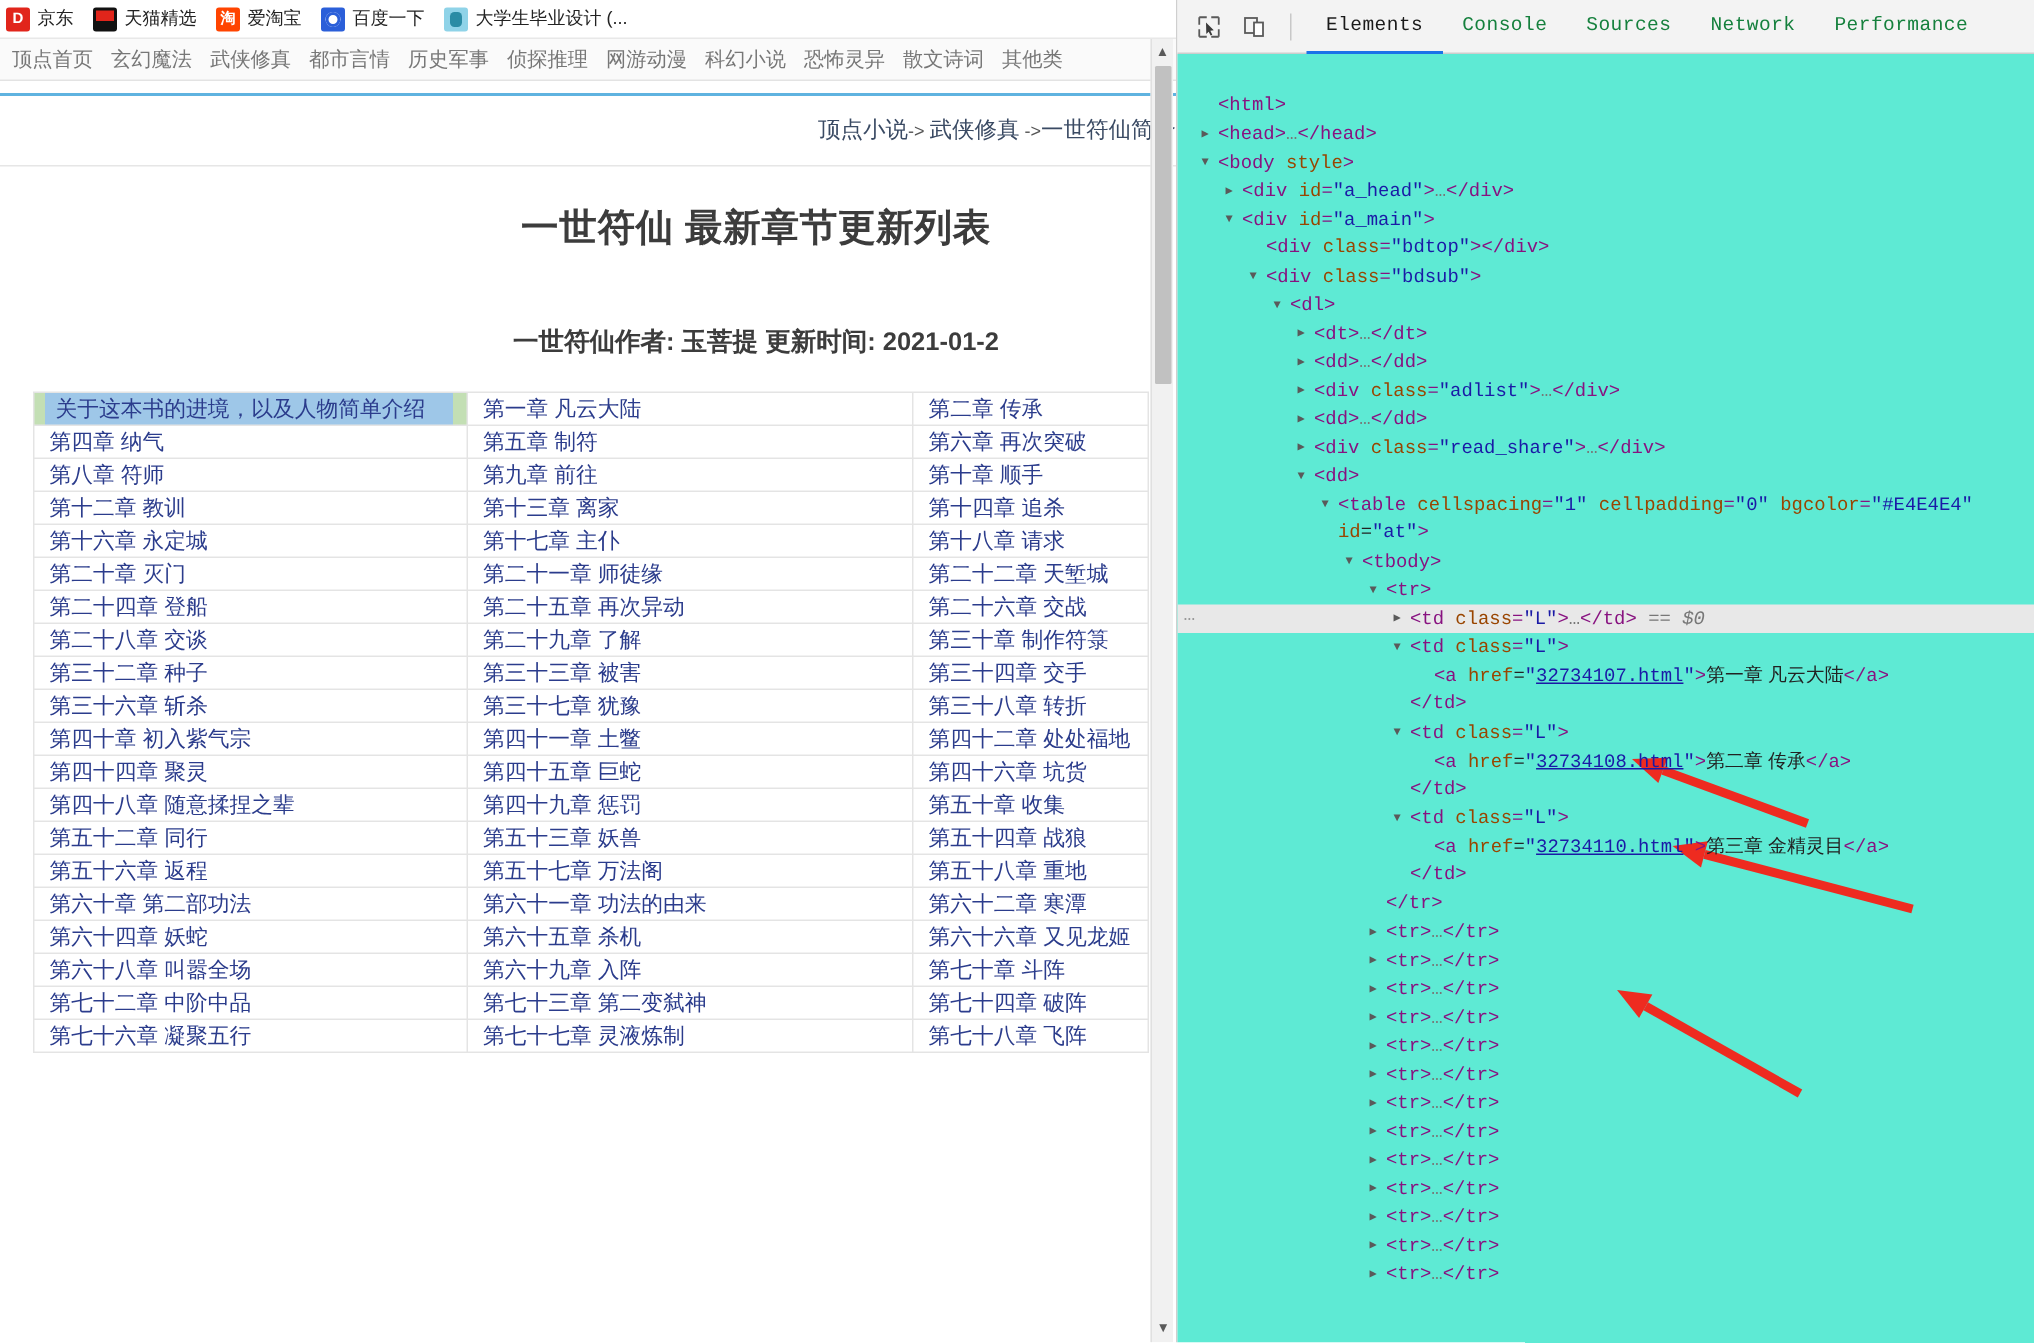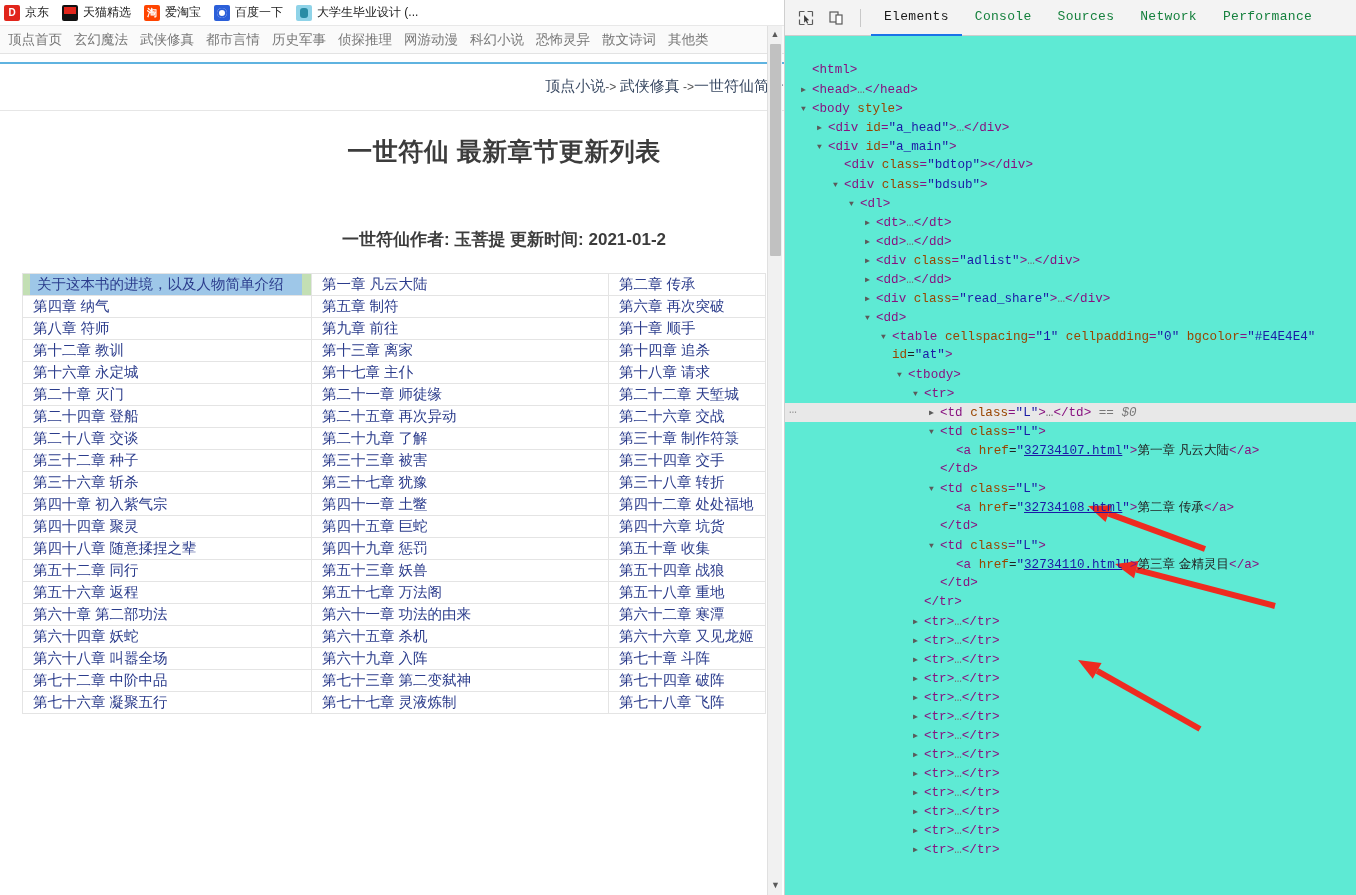--- a/index.html
+++ b/index.html
@@ -52,21 +52,21 @@
 
   
   .page-head { padding: 24px 0 0 16px; }
   .book-title {
     text-align: center; font-size: 25px; font-weight: bold; color: #3c3c3c;
     letter-spacing: .5px; padding-right: 0px;
     transform: translateX(104px);
   }
   .book-meta {
     text-align: center; font-size: 17px; font-weight: bold; color: #3c3c3c;
-    margin-top: 60px; white-space: nowrap; transform: translateX(104px);
+    margin-top: 48px; white-space: nowrap; transform: translateX(104px);
   }
 
   
   .chap-wrap { padding: 22px 6px 0 22px; }
   table.chaps { width: 742px; border-collapse: separate; border-spacing: 1px; background: #e4e4e4; table-layout: fixed; }
   table.chaps td {
     background: #fff; height: 21px; padding: 0 0 0 10px;
     font-size: 14.5px; color: #2b3c8c; white-space: nowrap; overflow: hidden;
     vertical-align: middle;
   }

